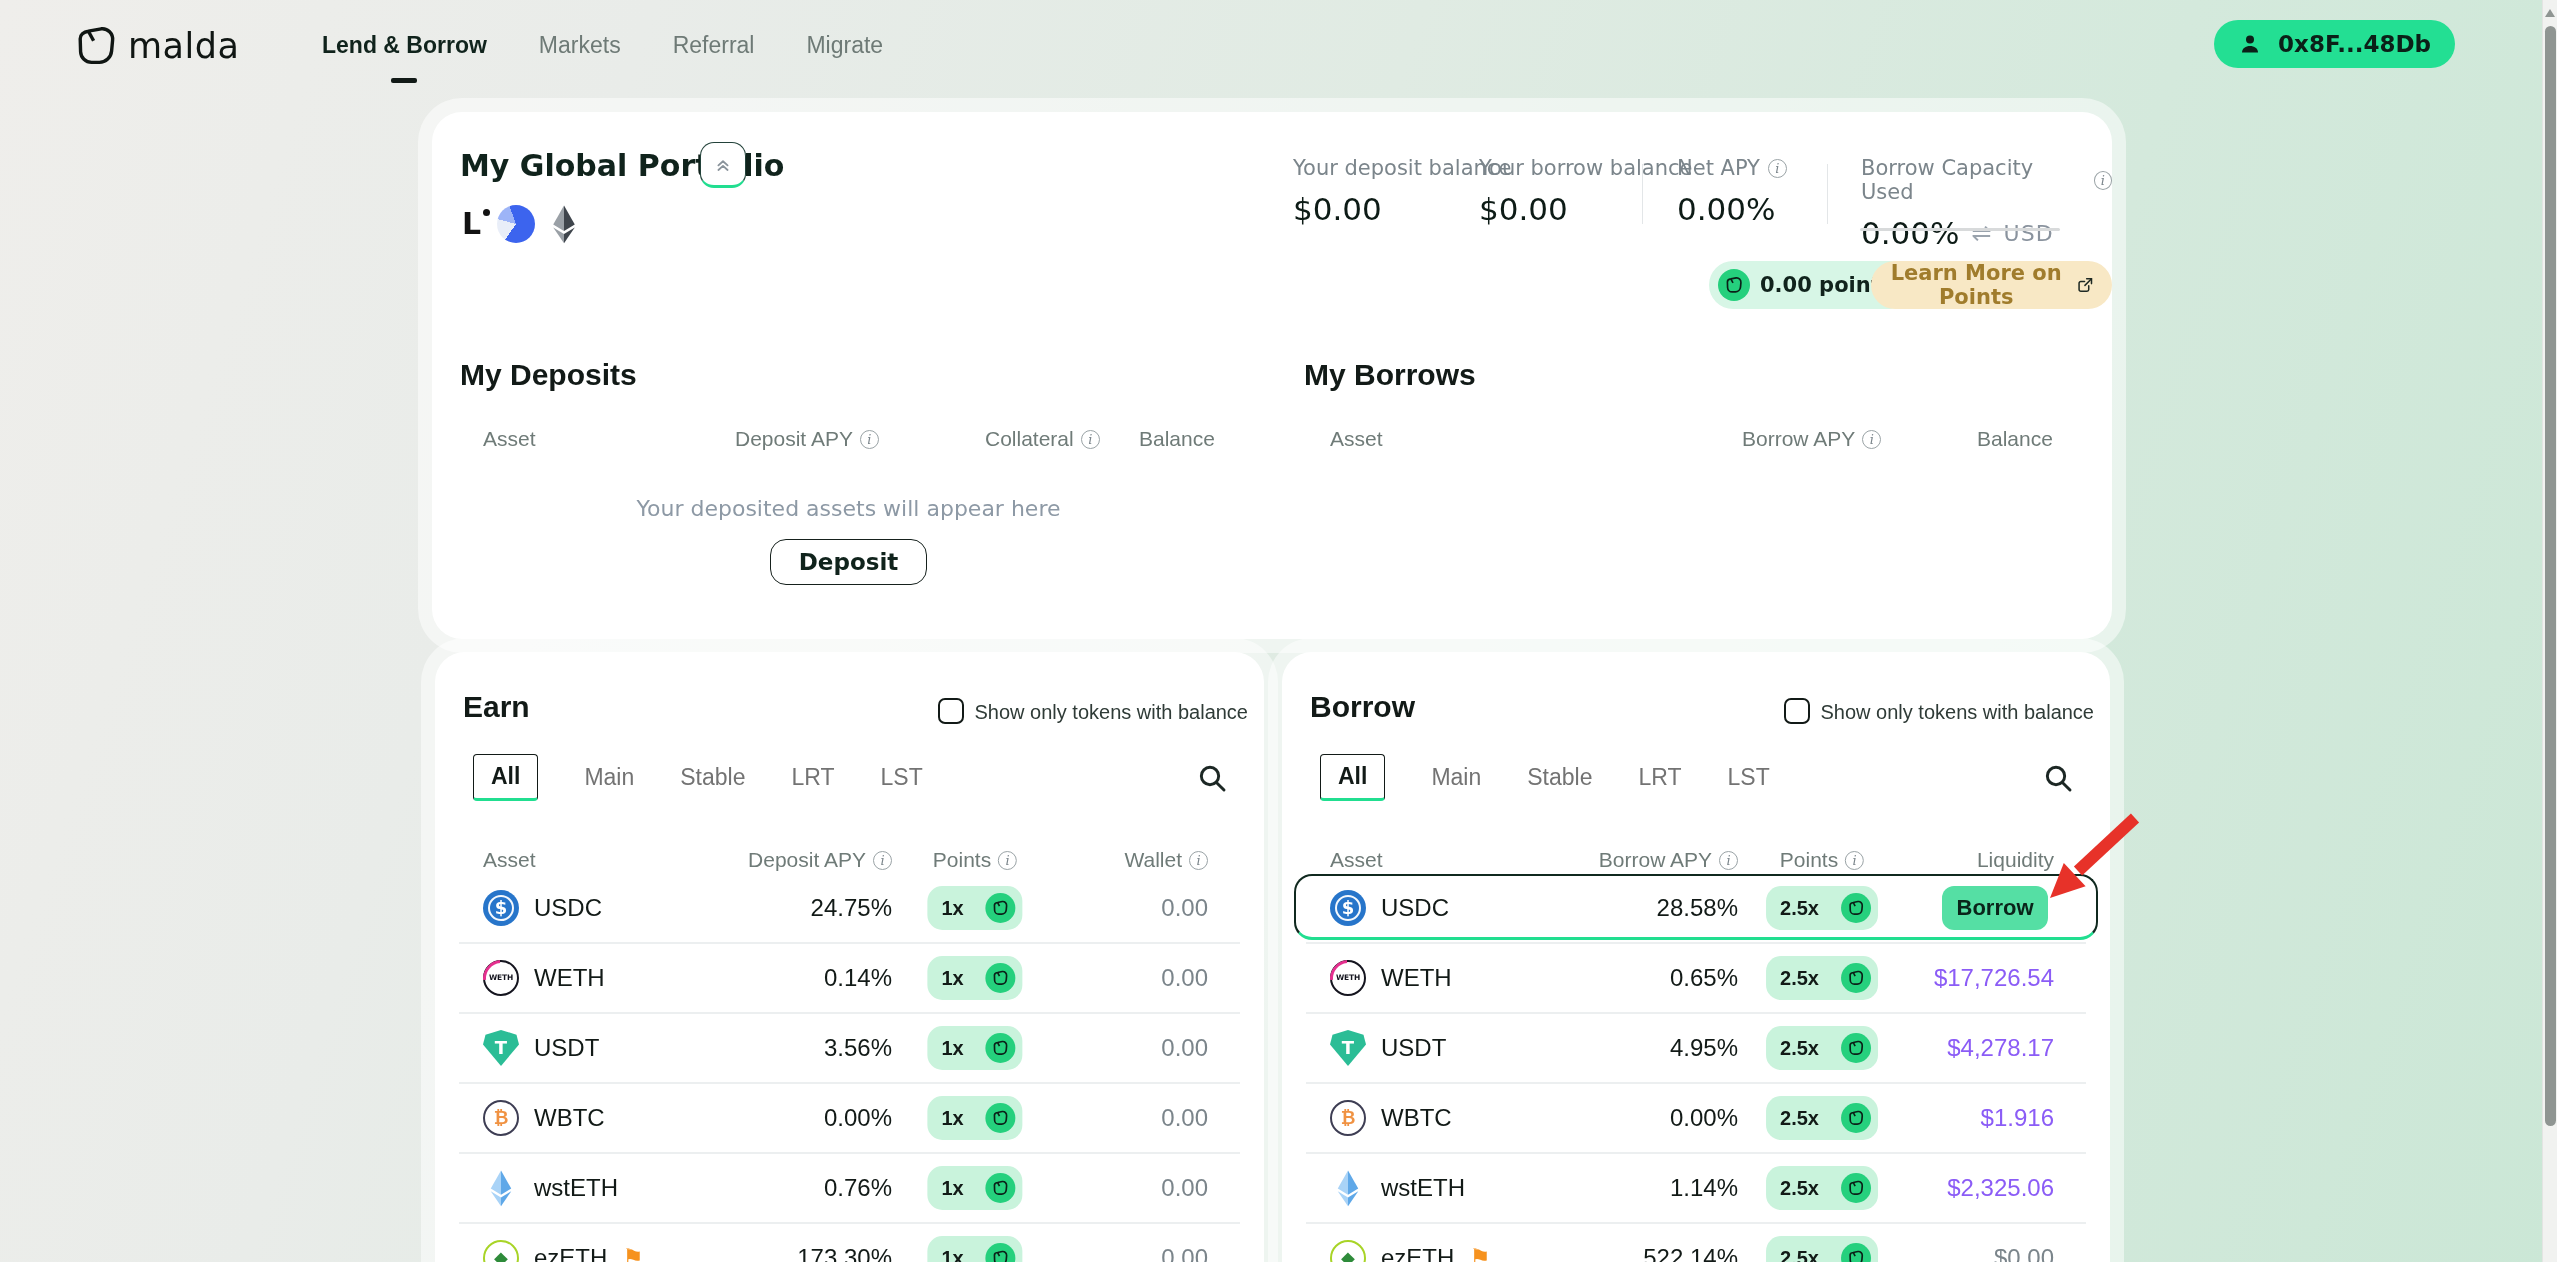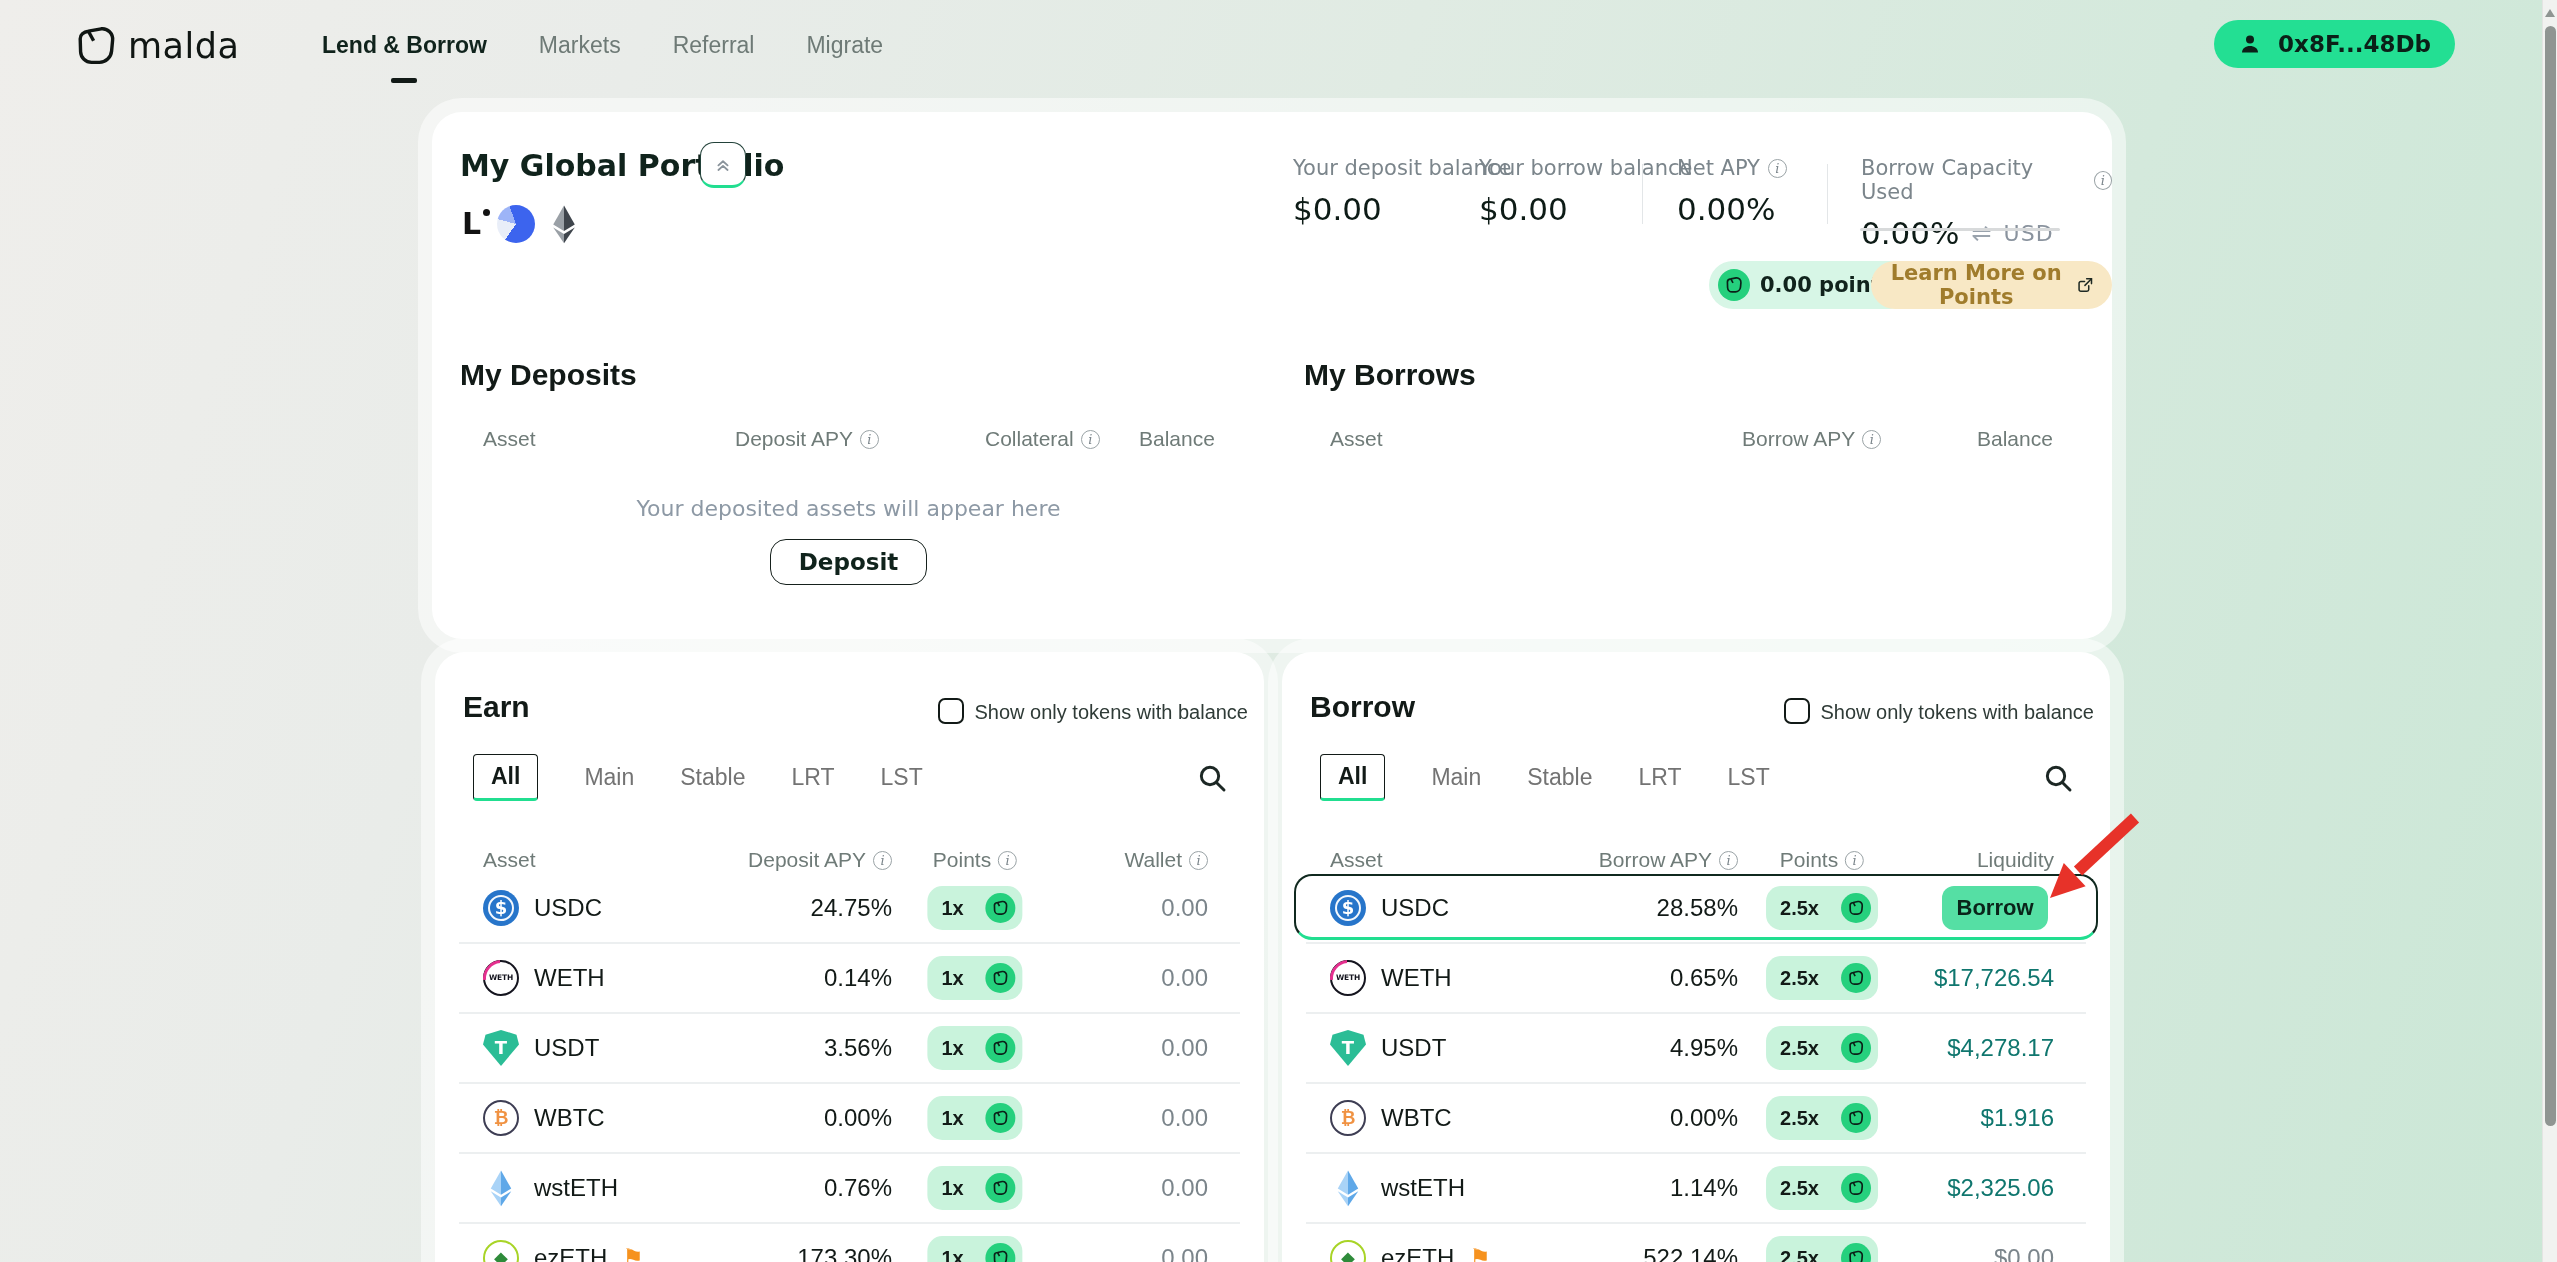--- a/index.html
+++ b/index.html
@@ -92,21 +92,21 @@
   .row{position:relative; height:70px;}
   .row + .row::before{content:""; position:absolute; left:24px; right:24px; top:-1px; height:2px; background:#ECEFF0;}
   .a-cell{position:absolute; left:48px; top:0; height:70px; display:flex; align-items:center; gap:15px;}
   .tname{font-size:24px; font-weight:500; color:#121a17;}
   .flag{font-size:24px; color:var(--flag_orange); line-height:1;}
   .apy-cell{position:absolute; right:372px; top:0; line-height:70px; font-size:24px; color:#121a17;}
   .pts-pill{position:absolute; left:540px; top:50%; transform:translate(-50%,-50%); height:44px; border-radius:15px;
     background:var(--badge_bg); display:inline-flex; align-items:center; gap:22px; padding:0 7px 0 14px;
     font-size:20px; font-weight:600; color:#121a17;}
   .pts-ic{width:30px; height:30px; border-radius:50%; background:var(--badge_icon); display:flex; align-items:center; justify-content:center;}
-  .last-cell{position:absolute; right:56px; top:0; line-height:70px; font-size:24px; color:#0f766e;}
+  .last-cell{position:absolute; right:56px; top:0; line-height:70px; font-size:24px; color:#8b5cf6;}
   .last-cell.gray{color:#7b858b;}
   .row.hl::after{content:""; position:absolute; left:12px; right:12px; top:1px; bottom:3px;
     border:2px solid #10291f; border-bottom:3.5px solid var(--accent_green); border-radius:18px; pointer-events:none;}
   .borrow-btn{position:absolute; right:62px; top:50%; transform:translateY(-50%); width:106px; height:44px;
     border:none; border-radius:12px; background:var(--borrow_btn); cursor:pointer;
     font-size:22px; font-weight:700; color:#0A241A;}
 
   
   .tok{position:relative; width:36px; height:36px; border-radius:50%; display:flex; align-items:center; justify-content:center; flex:0 0 auto;}
   .tok .g{font-weight:700; font-size:18px; line-height:1; z-index:1; font-family:"DejaVu Sans",sans-serif;}

